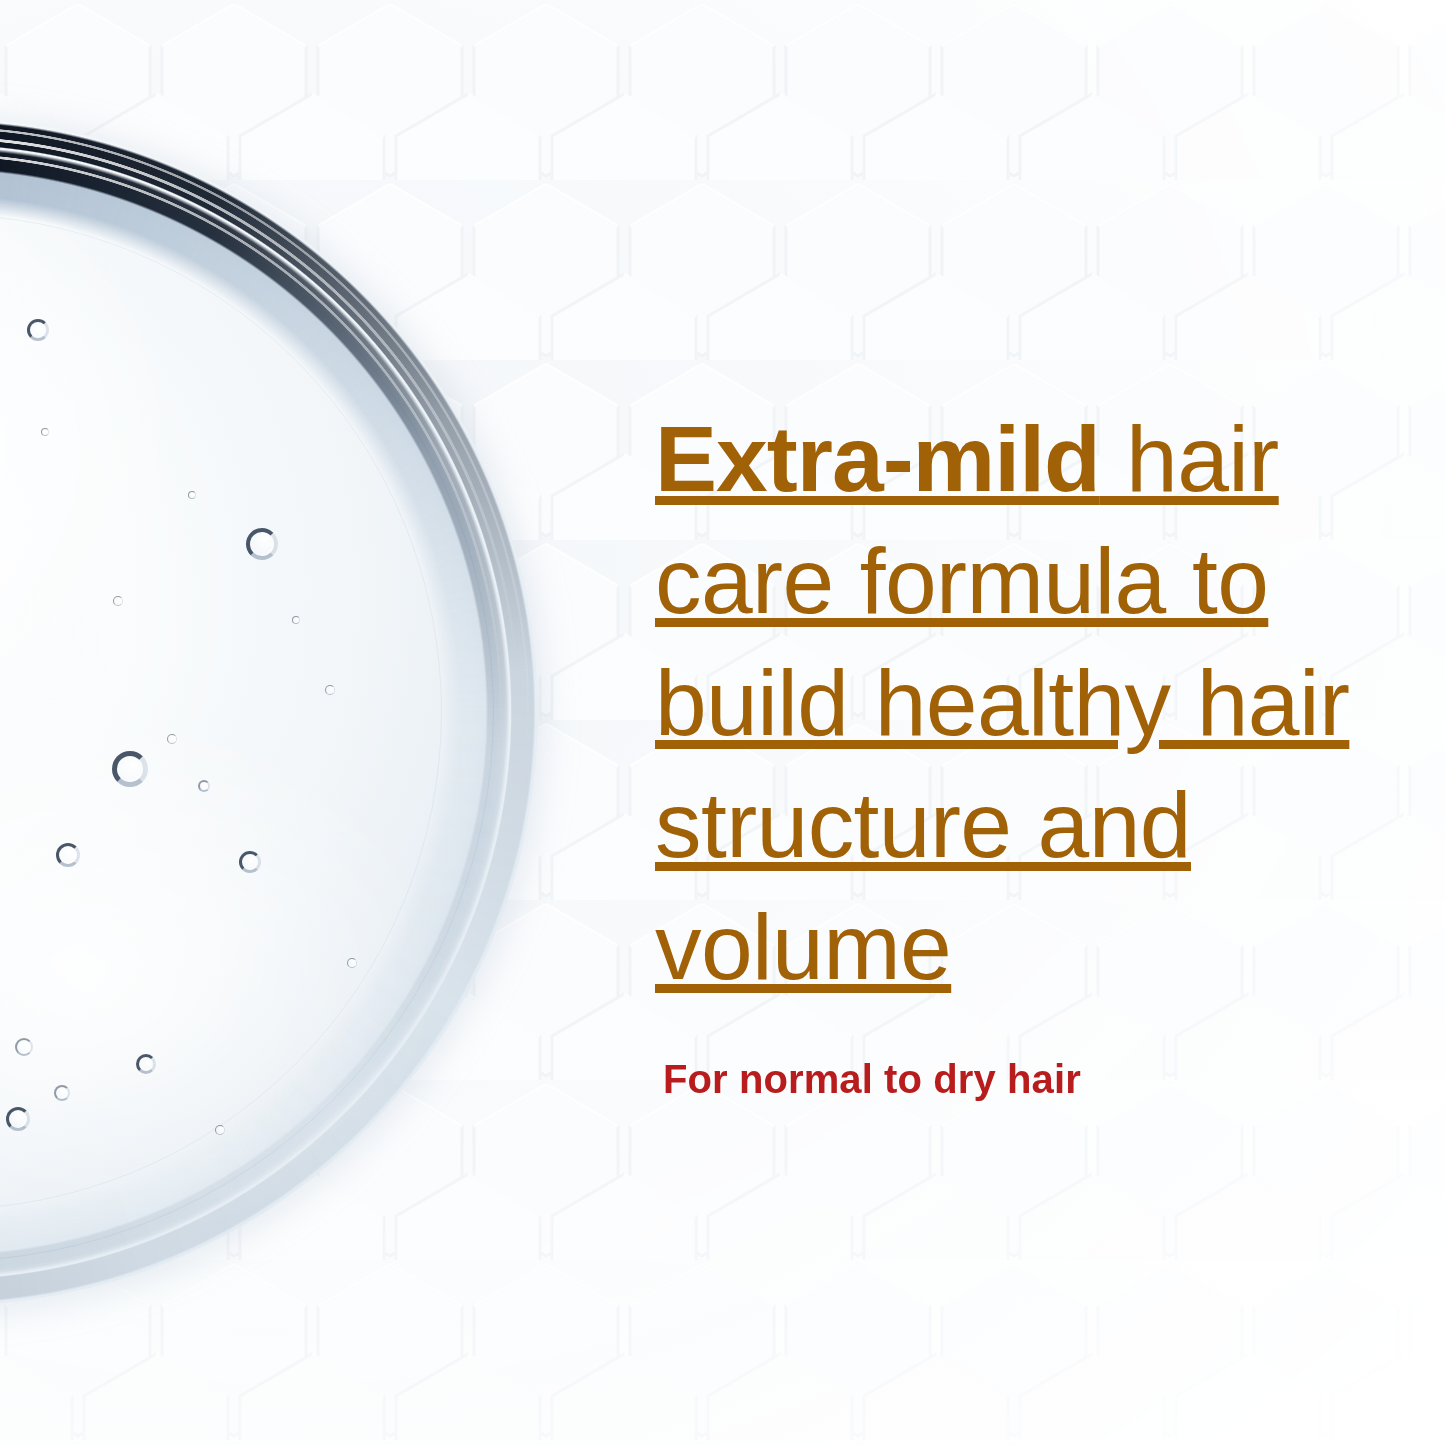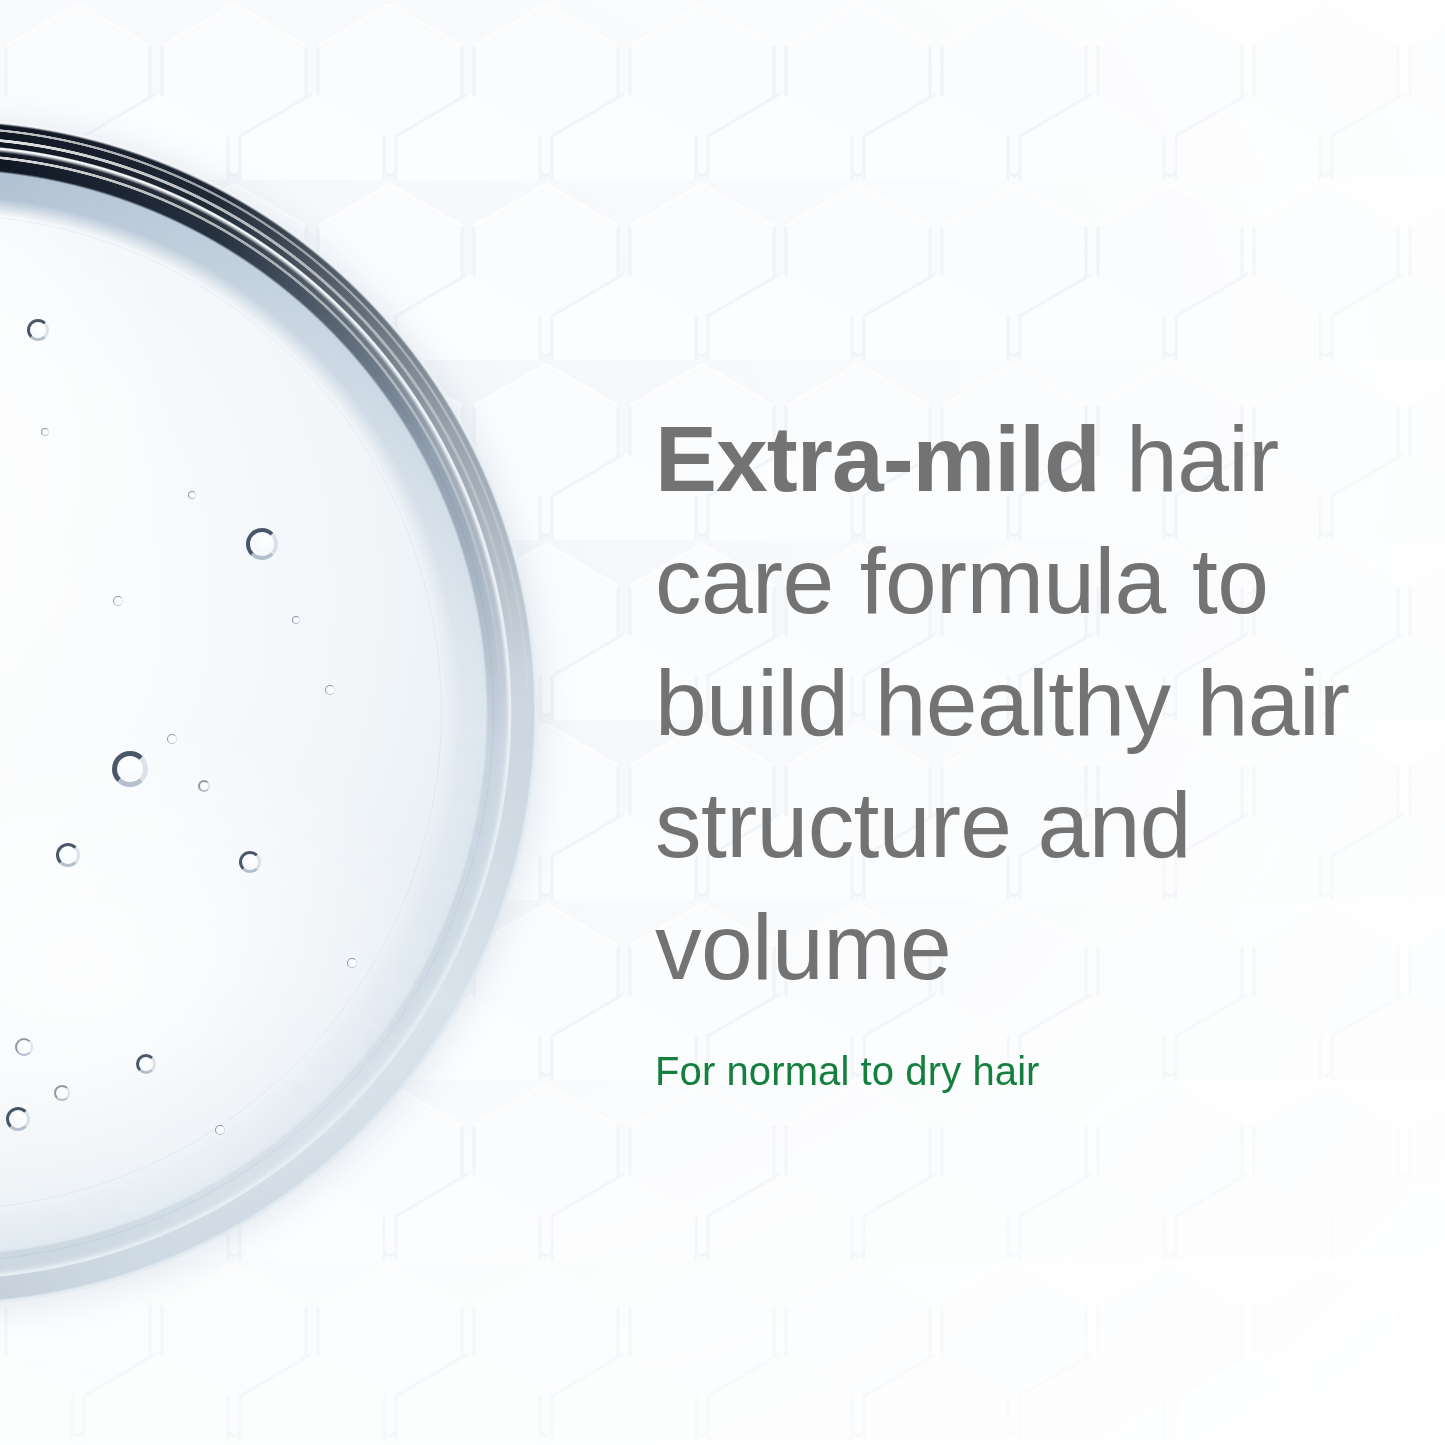--- a/index.html
+++ b/index.html
@@ -185,33 +185,34 @@
   .copy{
     position:absolute;
     left:655px; top:398px;
     width:700px;
   }
   .headline{
     margin:0;
     font-size:93px;
     line-height:122px;
     font-weight:400;
-    color:#737373;
+    color:#a16207;
     letter-spacing:-.6px;
     word-spacing:1px;
+    text-decoration:underline;
   }
   .headline b{font-weight:700;letter-spacing:-1px;}
   .subline{
-    margin:0;
+    margin:8px;
     position:absolute;
     left:655px; top:1045px;
     font-size:40px;
     line-height:52px;
-    font-weight:400;
-    color:#15803d;
+    font-weight:700;
+    color:#b91c1c;
     letter-spacing:.1px;
   }
 </style>
 </head>
 <body>
 
 <div id="stage">
 
   <div class="bg-wash"></div>
 

